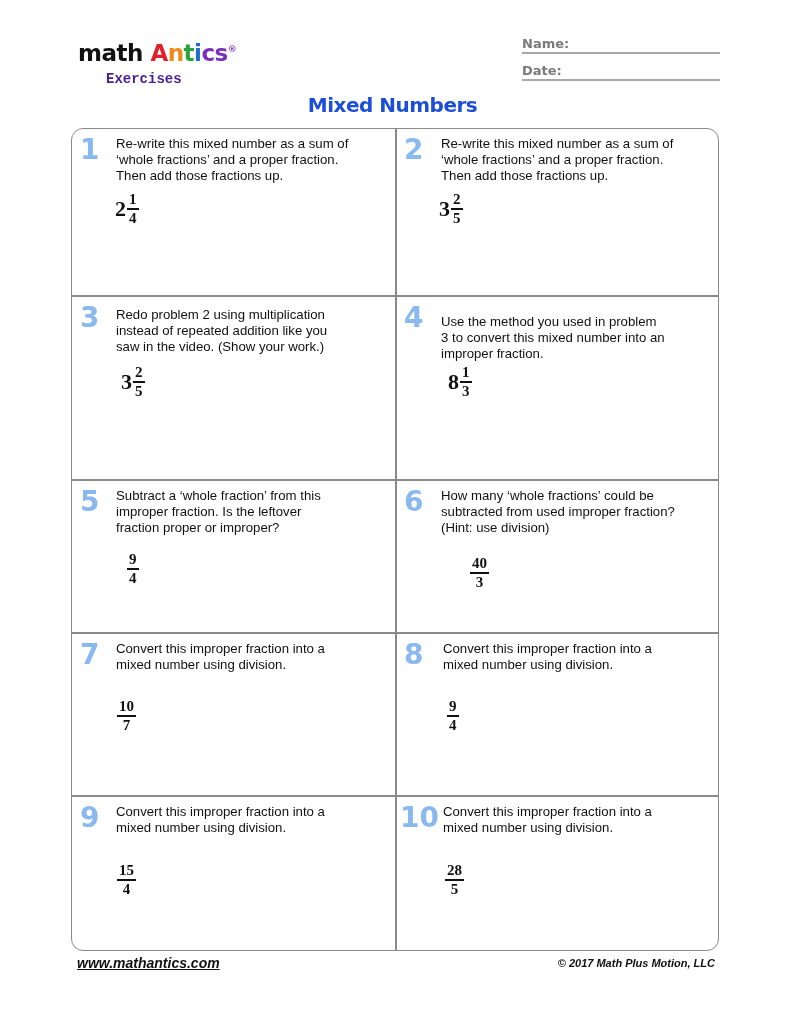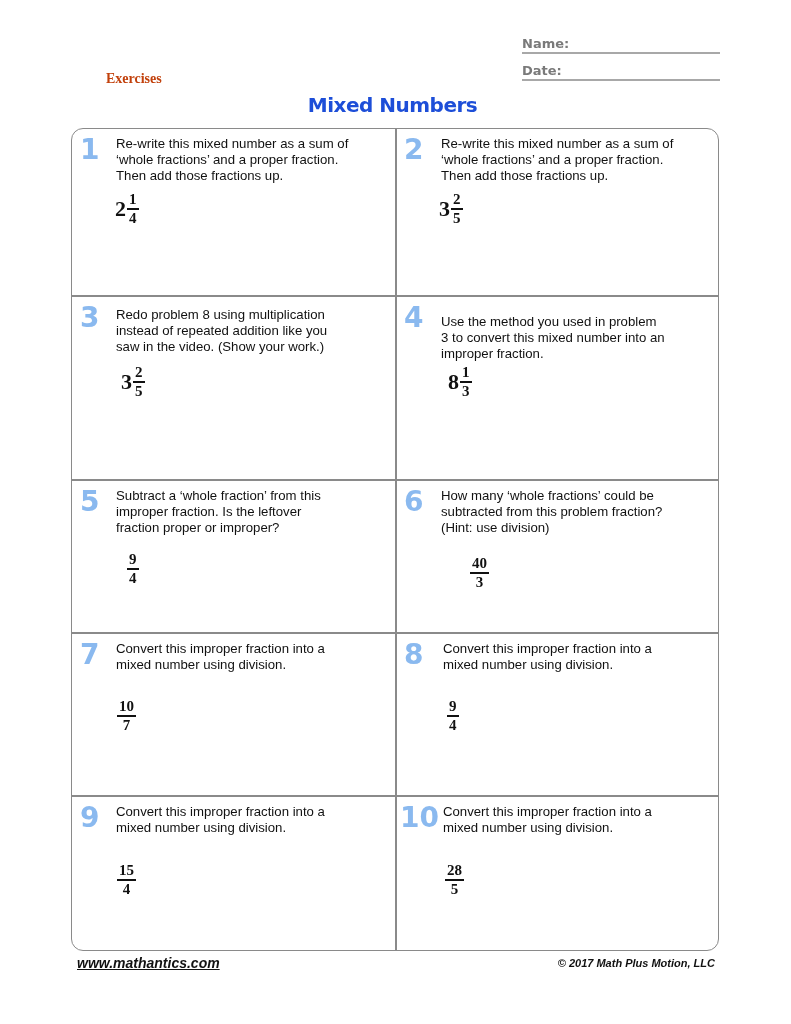--- a/index.html
+++ b/index.html
@@ -7,21 +7,21 @@
 
     .logo { position: absolute; left: 78px; top: 40px; width: 160px; height: 50px; }
     .logo-main { position: absolute; left: 0; top: 0; font-family: "DejaVu Sans", sans-serif; font-weight: bold; font-size: 23px; letter-spacing: -0.5px; white-space: nowrap; }
     .logo-main .m { color: #111; }
     .logo-main .a1 { color: #e0202a; }
     .logo-main .a2 { color: #f08a1c; }
     .logo-main .a3 { color: #2aa33a; }
     .logo-main .a4 { color: #1f6fd1; }
     .logo-main .a5 { color: #7a2fc0; }
     .logo-main .reg { font-size: 9px; vertical-align: super; color: #7a2fc0; }
-    .logo-sub { position: absolute; left: 28px; top: 31px; font-family: Liberation Serif, serif; font-weight: bold; font-size: 14px; color: #c2410c; }
+    .logo-sub { position: absolute; left: 28px; top: 31px; font-family: Liberation Mono, monospace; font-weight: bold; font-size: 14px; color: #4c1d95; }
 
     .field { position: absolute; left: 522px; width: 198px; height: 18px; border-bottom: 2px solid #a8a8a8; }
     .field span { font-family: "DejaVu Sans", sans-serif; font-weight: bold; font-size: 13px; color: #7a7a7a; position: absolute; left: 0; bottom: 1px; }
     .field-name { top: 34px; }
     .field-date { top: 61px; }
 
     .title { position: absolute; left: 0; width: 785px; top: 93px; text-align: center; font-family: "DejaVu Sans", sans-serif; font-weight: bold; font-size: 20px; color: #1d4ed8; letter-spacing: -0.5px; }
 
     .grid { position: absolute; left: 71px; top: 128px; width: 648px; height: 823px; border: 1.5px solid #8a8a8a; border-radius: 12px; box-sizing: border-box; }
     .vline { position: absolute; left: 395px; top: 128px; width: 1.5px; height: 823px; background: #8a8a8a; }
@@ -36,20 +36,24 @@
     .frac .bar { width: 100%; height: 1.5px; background: #111; }
     .frac .d { padding: 0 2px; }
 
     .footer-left { position: absolute; left: 77px; top: 955px; font-family: "Liberation Sans", sans-serif; font-weight: bold; font-style: italic; font-size: 14px; color: #111; text-decoration: underline; }
     .footer-right { position: absolute; right: 76px; top: 957px; font-family: "Liberation Sans", sans-serif; font-weight: bold; font-style: italic; font-size: 11px; color: #111; }
   </style>
 </head>
 <body>
 
 <div class="logo">
+  <div class="logo-main">
+    <span class="m">math</span>
+    <span class="a1">A</span><span class="a2">n</span><span class="a3">t</span><span class="a4">i</span><span class="a5">cs</span><span class="reg">®</span>
+  </div>
   <div class="logo-sub">Exercises</div>
 </div>
 
 <div class="field field-name">
   <span>Name:</span>
 </div>
 <div class="field field-date">
   <span>Date:</span>
 </div>
 
@@ -87,21 +91,21 @@
     <span class="frac">
       <span class="n">2</span>
       <span class="bar"></span>
       <span class="d">5</span>
     </span>
   </div>
 </div>
 
 <div>
   <div class="num" style="left:80px;top:304px">3</div>
-  <div class="instr" style="left:116px;top:307px">Redo problem 8 using multiplication
+  <div class="instr" style="left:116px;top:307px">Redo problem 2 using multiplication
 instead of repeated addition like you
 saw in the video. (Show your work.)</div>
   <div class="mixed" style="left:121px;top:364px">
     <span class="whole">3</span>
     <span class="frac">
       <span class="n">2</span>
       <span class="bar"></span>
       <span class="d">5</span>
     </span>
   </div>
@@ -132,21 +136,21 @@
       <span class="n">9</span>
       <span class="bar"></span>
       <span class="d">4</span>
     </span>
   </div>
 </div>
 
 <div>
   <div class="num" style="left:404px;top:488px">6</div>
   <div class="instr" style="left:441px;top:488px">How many ‘whole fractions’ could be
-subtracted from this problem fraction?
+subtracted from used improper fraction?
 (Hint: use division)</div>
   <div class="mixed" style="left:470px;top:555px">
     <span class="frac">
       <span class="n">40</span>
       <span class="bar"></span>
       <span class="d">3</span>
     </span>
   </div>
 </div>
 

